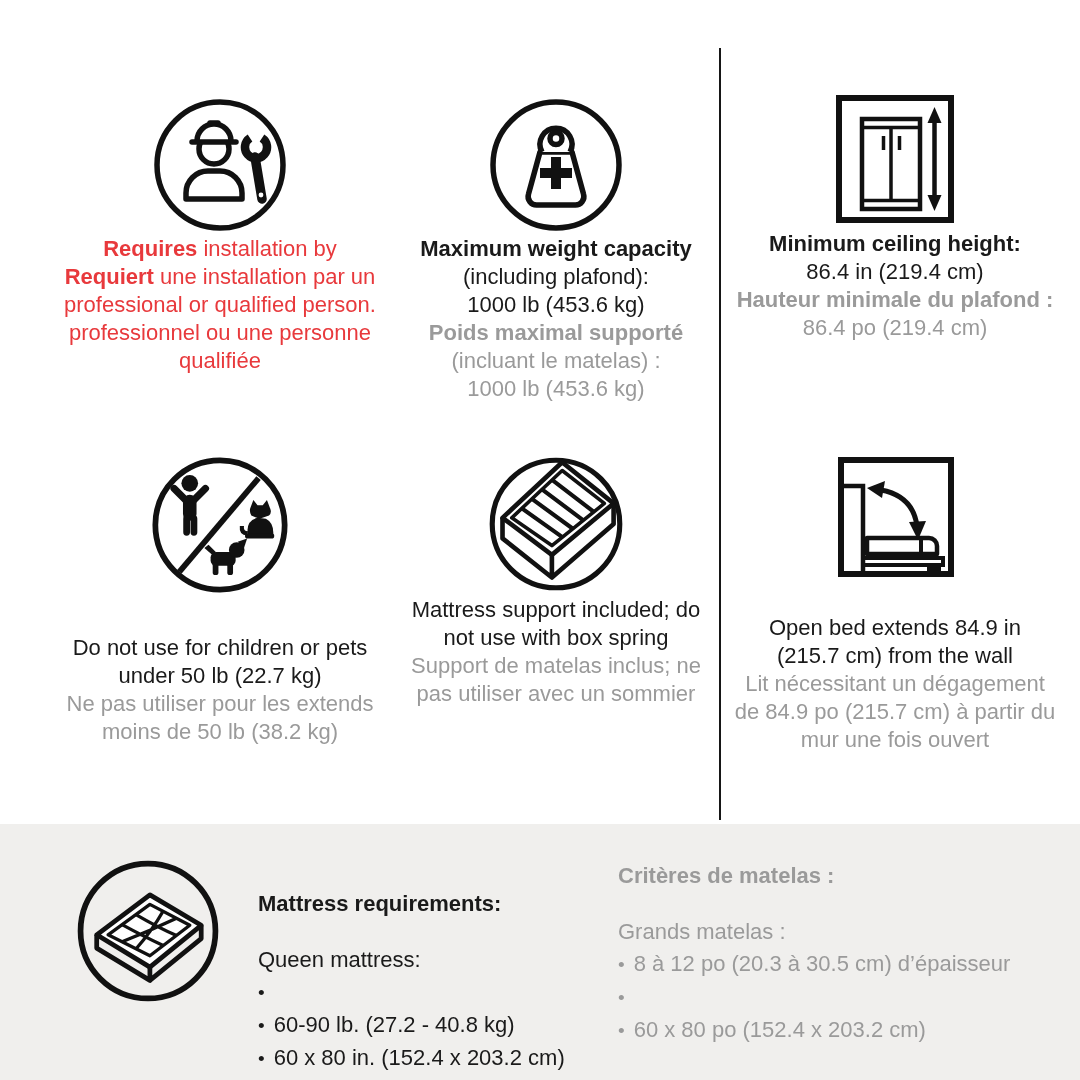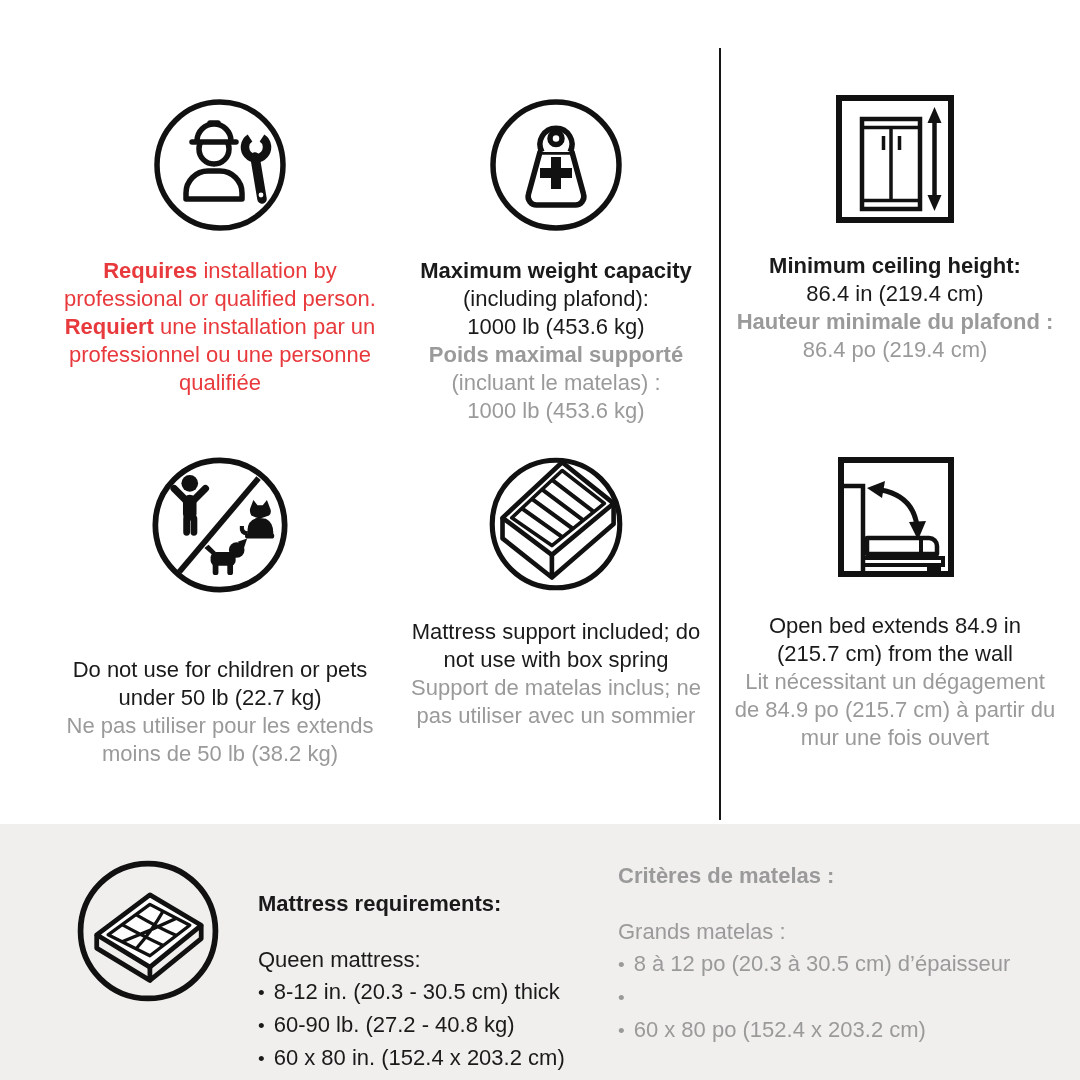--- a/index.html
+++ b/index.html
@@ -5,21 +5,21 @@
   html,body{margin:0;padding:0;}
   body{
     width:1080px;height:1080px;position:relative;background:#ffffff;
     font-family:"Liberation Sans","DejaVu Sans",sans-serif;
     -webkit-font-smoothing:antialiased;color:#1a1a1a;overflow:hidden;
   }
   .canvas{position:absolute;inset:0;}
   .divider{position:absolute;left:719px;top:48px;width:2px;height:772px;background:#161616;}
   .panel{position:absolute;display:flex;flex-direction:column;align-items:center;text-align:center;}
   .panel .icon{flex:0 0 auto;}
-  .panel .txt{margin-top:22px;font-size:22px;line-height:28px;}
+  .panel .txt{font-size:22px;line-height:28px;}
   .panel .line{white-space:nowrap;}
   .b{font-weight:700;}
   .red{color:#e8393c;}
   .blk{color:#1a1a1a;}
   .gry{color:#9a9a9a;}
   svg{display:block;}
   .band{position:absolute;left:0;top:824px;width:1080px;height:256px;background:#f0efed;}
   .band .icon{position:absolute;left:72px;top:31px;}
   .list{position:absolute;top:38px;font-size:22px;}
   .list.en{left:258px;width:350px;margin-top:28px;}
@@ -46,22 +46,22 @@
         <path d="M60 28 h8" stroke-linecap="round"></path>
         <path d="M42 47 h44" stroke-linecap="round"></path>
         <path d="M36 104 v-6 a22 22 0 0 1 22-22 h12 a22 22 0 0 1 22 22 v6 z" fill="#fff" stroke-linejoin="round"></path>
         <path d="M112 43 A11 11 0 1 1 100 43" stroke-width="8.5"></path>
         <path d="M105 62 L112 104" stroke-width="9.5" stroke-linecap="round"></path>
         <circle cx="111" cy="100" r="2.4" fill="#fff" stroke="none"></circle>
       </svg>
     </div>
     <div class="txt red">
       <div class="line"><span class="b">Requires</span><span> installation by</span></div>
+      <div class="line"><span class="b">Requiert</span><span> une installation par un</span></div>
       <div class="line">professional or qualified person.</div>
-      <div class="line"><span class="b">Requiert</span><span> une installation par un</span></div>
       <div class="line">professionnel ou une personne</div>
       <div class="line">qualifiée</div>
     </div>
   </section>
 
   <section class="panel" style="left:400px;top:95px;width:312px;">
     <div class="icon">
       <svg width="140" height="140" viewBox="0 0 140 140" fill="none" stroke="#111" stroke-width="5.5">
         <circle cx="70" cy="70" r="63"></circle>
         <path d="M54 57 L42.5 99 a8.5 8.5 0 0 0 8.5 11 h38 a8.5 8.5 0 0 0 8.5 -11 L86 57 z" stroke-linejoin="round" fill="#fff"></path>
@@ -150,21 +150,21 @@
       </svg>
     </div>
     <div class="txt">
       <div class="line blk">Mattress support included; do</div>
       <div class="line blk">not use with box spring</div>
       <div class="line gry">Support de matelas inclus; ne</div>
       <div class="line gry">pas utiliser avec un sommier</div>
     </div>
   </section>
 
-  <section class="panel" style="left:726px;top:450px;width:338px;">
+  <section class="panel" style="left:726px;top:450px;width:338px;gap:24px;">
     <div class="icon">
       <svg width="140" height="140" viewBox="0 0 140 140" fill="none" stroke="#111" stroke-width="6">
         <rect x="16" y="10" width="110" height="114"></rect>
         <path d="M16 36 H38 V121" stroke-width="4.5"></path>
         <path d="M42 88 H104 a8 8 0 0 1 8 8 v8 H42 z" stroke-width="4.5" stroke-linejoin="round"></path>
         <path d="M96 88 v16" stroke-width="4"></path>
         <rect x="38" y="108" width="80" height="7" stroke-width="4"></rect>
         <rect x="102" y="117" width="14" height="7" fill="#111" stroke="none"></rect>
         <path d="M56 40 Q88 46 92 76" stroke-width="5"></path>
         <path d="M42 38 L60 31 L57 48 z" fill="#111" stroke="none"></path>
@@ -191,21 +191,20 @@
           <path d="M26 84 V98 L82 132 V118 M136 74 V88 L82 132"></path>
         </g>
       </svg>
     </div>
 
     <div class="list en">
       <div class="title">Mattress requirements:</div>
       <div class="sub">Queen mattress:</div>
       <div class="item">
           <span class="dot"></span>
-          <span>8-12 in. (20.3 - 30.5 cm) thick</span>
         </div>
       <div class="item">
           <span class="dot"></span>
           <span>60-90 lb. (27.2 - 40.8 kg)</span>
         </div>
       <div class="item">
           <span class="dot"></span>
           <span>60 x 80 in. (152.4 x 203.2 cm)</span>
         </div>
     </div>

